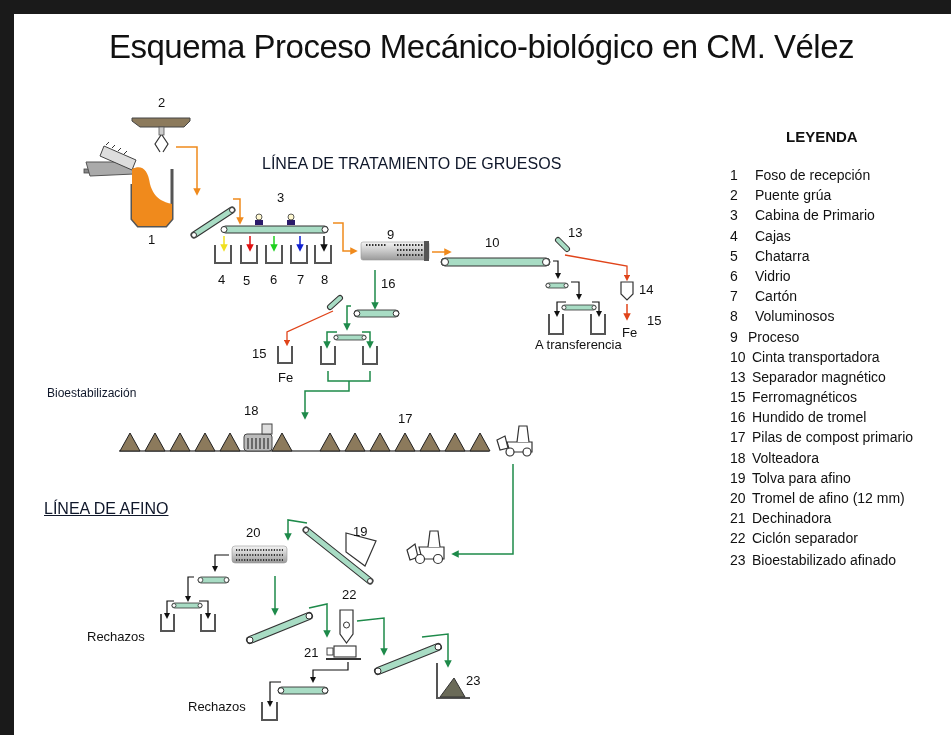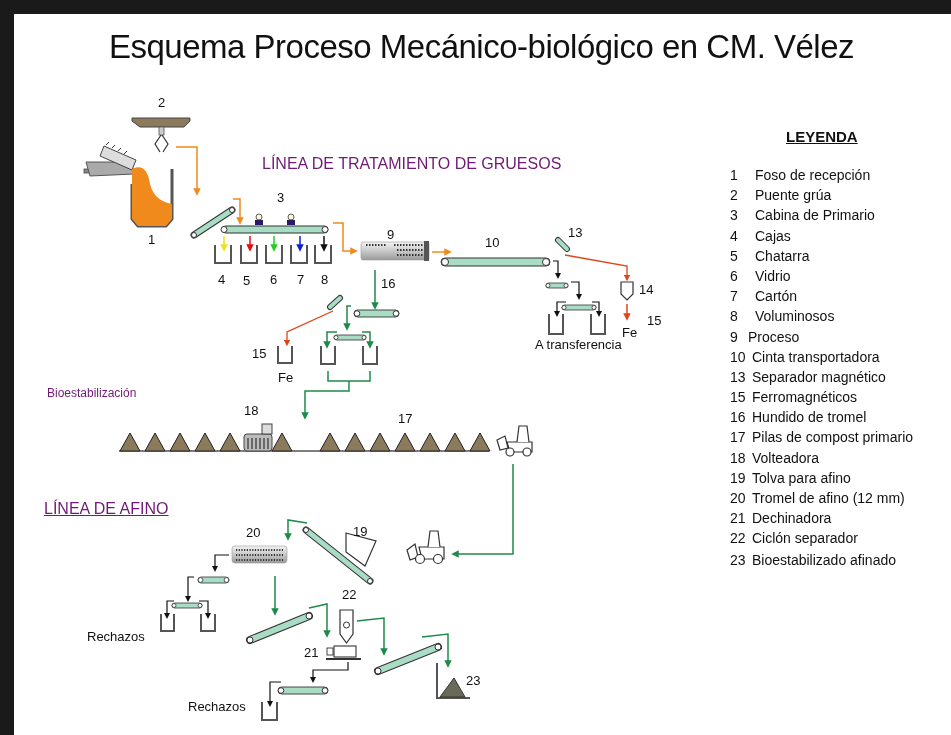--- a/index.html
+++ b/index.html
@@ -8,29 +8,29 @@
     width: 947px; height: 731px;
     margin: 12px;
     border: 2px solid #1a1a1a;
     background: #ffffff;
     overflow: hidden;
     font-family: "Liberation Sans", sans-serif;
     color: #111;
   }
   .abs { position: absolute; white-space: nowrap; }
   #title { left: 95px; top: 14px; font-size: 33px; letter-spacing: -0.5px; color: #111; }
-  .section { font-size: 16px; color: #701a75; }
+  .section { font-size: 16px; color: #0f172a; }
   #sec-gruesos { left: 248px; top: 141px; }
   #sec-bio { left: 33px; top: 372px; font-size: 12px; }
   #sec-afino { left: 30px; top: 486px; font-size: 16px; text-decoration: underline; }
   .num { font-size: 13px; color: #111; }
   .lbl { font-size: 13px; color: #111; }
 
   #legend { position: absolute; left: 716px; top: 114px; }
-  #legend-title { position: absolute; left: 56px; top: 0; font-weight: bold; font-size: 15px; text-decoration: underline; }
+  #legend-title { position: absolute; left: 56px; top: 0; font-weight: bold; font-size: 15px; }
   #legend-list { position: absolute; left: 0; top: 37px; margin: 0; padding: 0; list-style: none; }
   #legend-list li { height: 20.2px; font-size: 14px; line-height: 20px; white-space: nowrap; }
   #legend-list li .n { display: inline-block; width: 22px; }
   #legend-list li.wide .n { width: 18px; }
   #legend-list li:last-child { margin-top: 1px; }
 
   svg#diagram { position: absolute; left: 0; top: 0; }
 </style>
 </head>
 <body>

